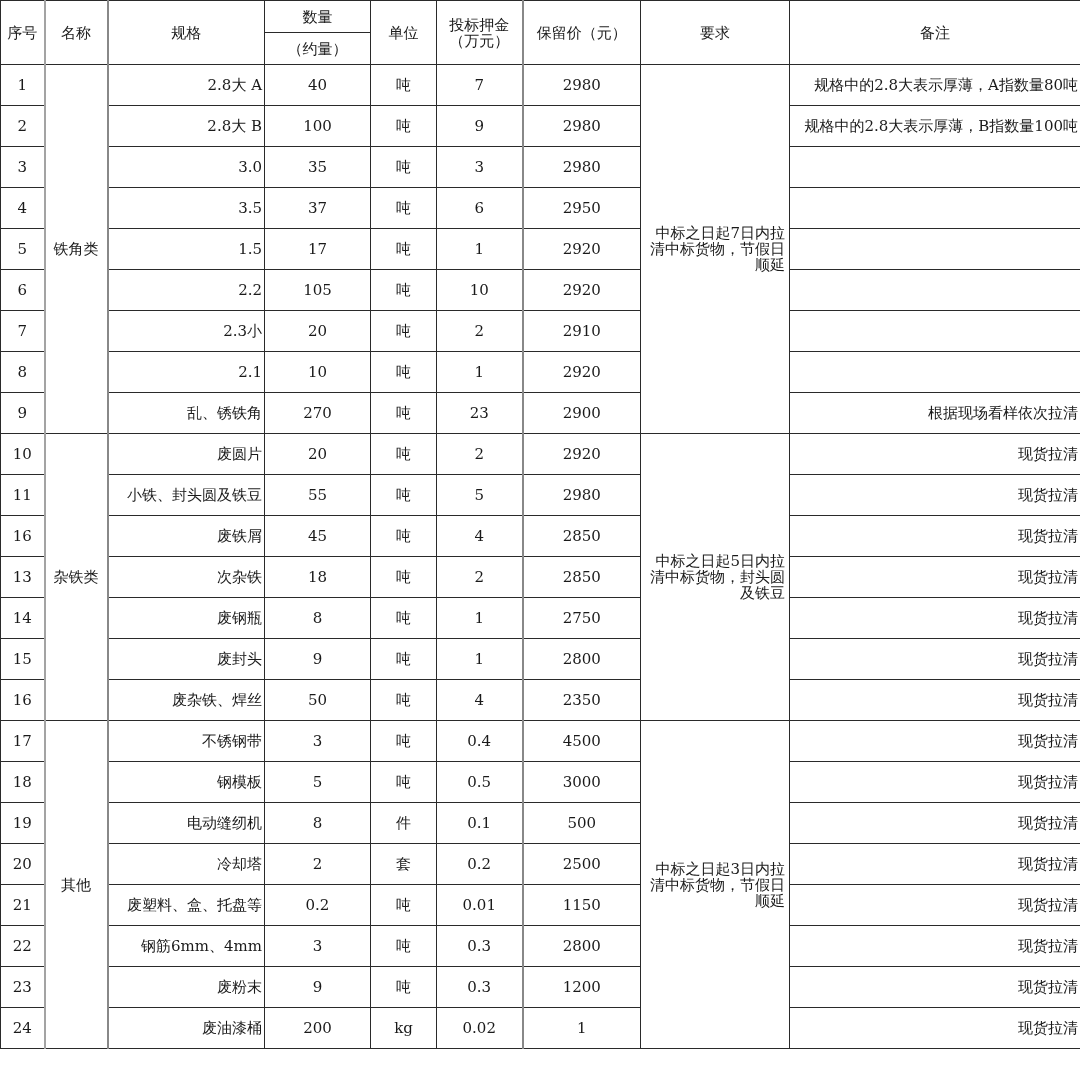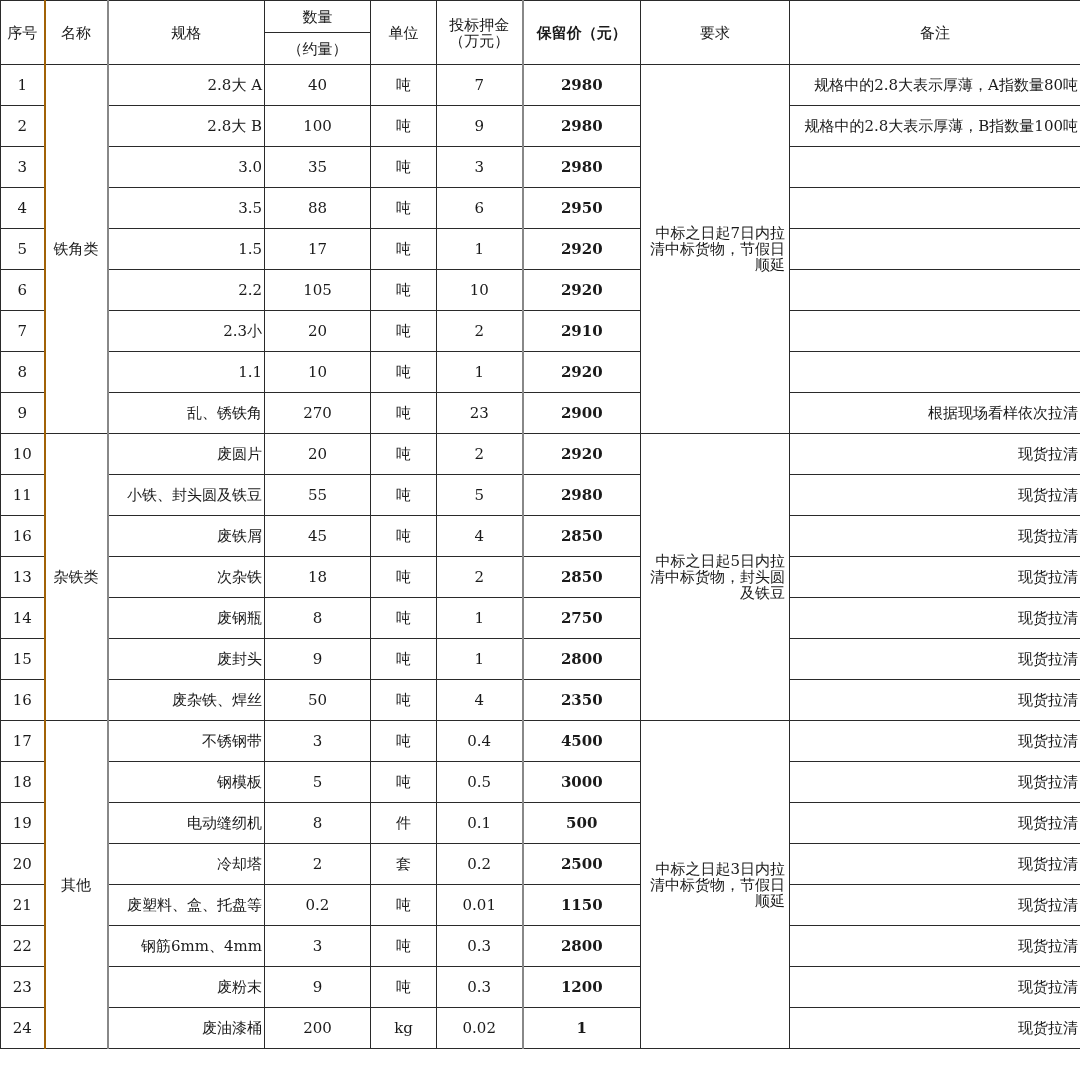--- a/index.html
+++ b/index.html
@@ -1,22 +1,22 @@
 <!DOCTYPE html>
 <html><head>
 <meta charset="utf-8">
 <style>
   html, body { margin: 0; padding: 0; background: #ffffff; }
   body { width: 1080px; height: 1074px; overflow: hidden; font-family: "DejaVu Serif", "Liberation Serif", serif; color: #1a1a1a; }
   table { border-collapse: collapse; table-layout: fixed; width: 1080px; }
   td, th { border: 1.5px solid #2a2a2a; text-align: center; vertical-align: middle; font-size: 15px; font-weight: normal; padding: 0 2px; line-height: 16px; overflow: hidden; }
   th { height: 31px; }
   tr.row td { height: 40px; }
-  .cat { border-left: 2px solid #a16207; border-right: 2px solid #888; }
-  .price { border-left: 2px solid #888; font-weight: bold; }
+  .cat { border-left: 2px solid #a3a3a3; border-right: 2px solid #888; }
+  .price { border-left: 2px solid #888; }
   .req { padding: 16px 4px; }
   .wrap { word-break: break-all; text-align: right; }
 </style>
 </head>
 <body>
 
 <table>
   <colgroup>
     <col style="width:44px">
       <col style="width:63px">
@@ -70,21 +70,21 @@
         <td class="wrap">3.0</td>
         <td>35</td>
         <td>吨</td>
         <td>3</td>
         <td class="price">2980</td>
         <td class="wrap"></td>
       </tr>
       <tr class="row">
         <td>4</td>
         <td class="wrap">3.5</td>
-        <td>88</td>
+        <td>37</td>
         <td>吨</td>
         <td>6</td>
         <td class="price">2950</td>
         <td class="wrap"></td>
       </tr>
       <tr class="row">
         <td>5</td>
         <td class="wrap">1.5</td>
         <td>17</td>
         <td>吨</td>
@@ -105,21 +105,21 @@
         <td>7</td>
         <td class="wrap">2.3小</td>
         <td>20</td>
         <td>吨</td>
         <td>2</td>
         <td class="price">2910</td>
         <td class="wrap"></td>
       </tr>
       <tr class="row">
         <td>8</td>
-        <td class="wrap">1.1</td>
+        <td class="wrap">2.1</td>
         <td>10</td>
         <td>吨</td>
         <td>1</td>
         <td class="price">2920</td>
         <td class="wrap"></td>
       </tr>
       <tr class="row">
         <td>9</td>
         <td class="wrap">乱、锈铁角</td>
         <td>270</td>

